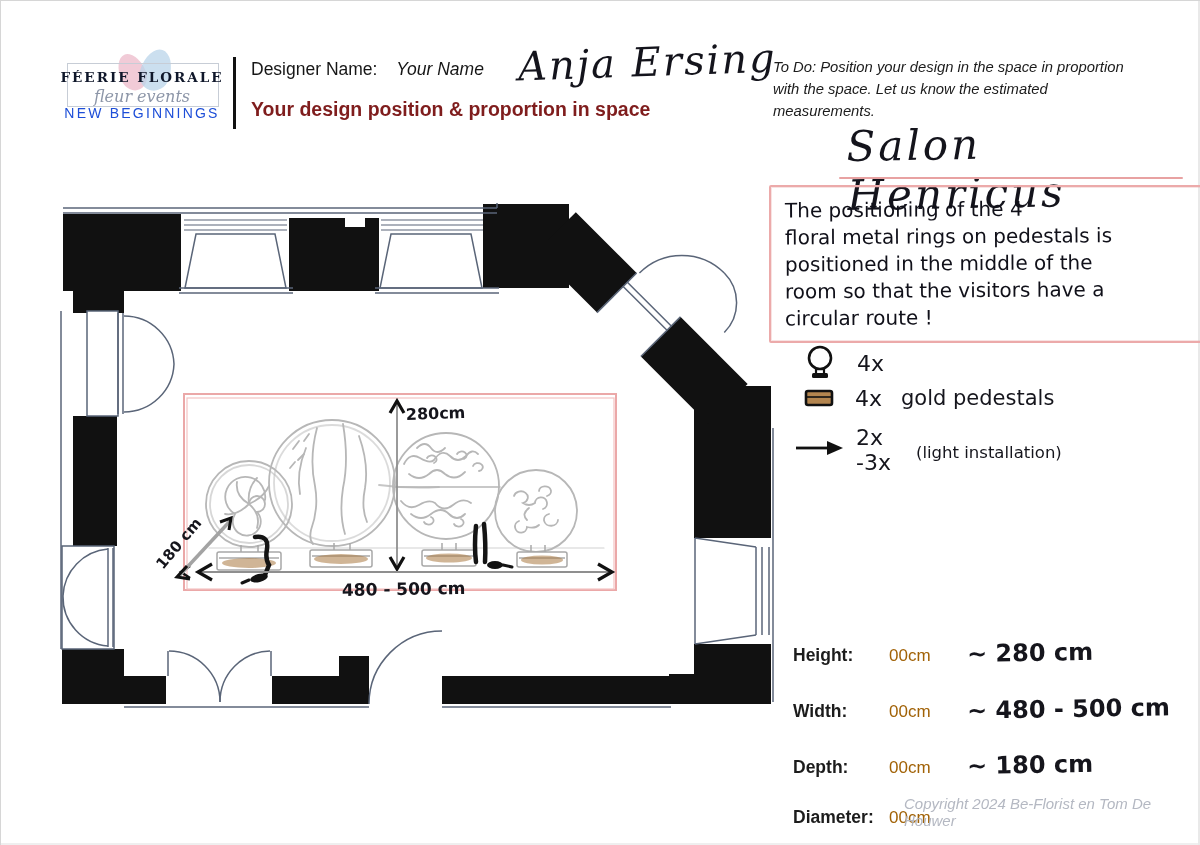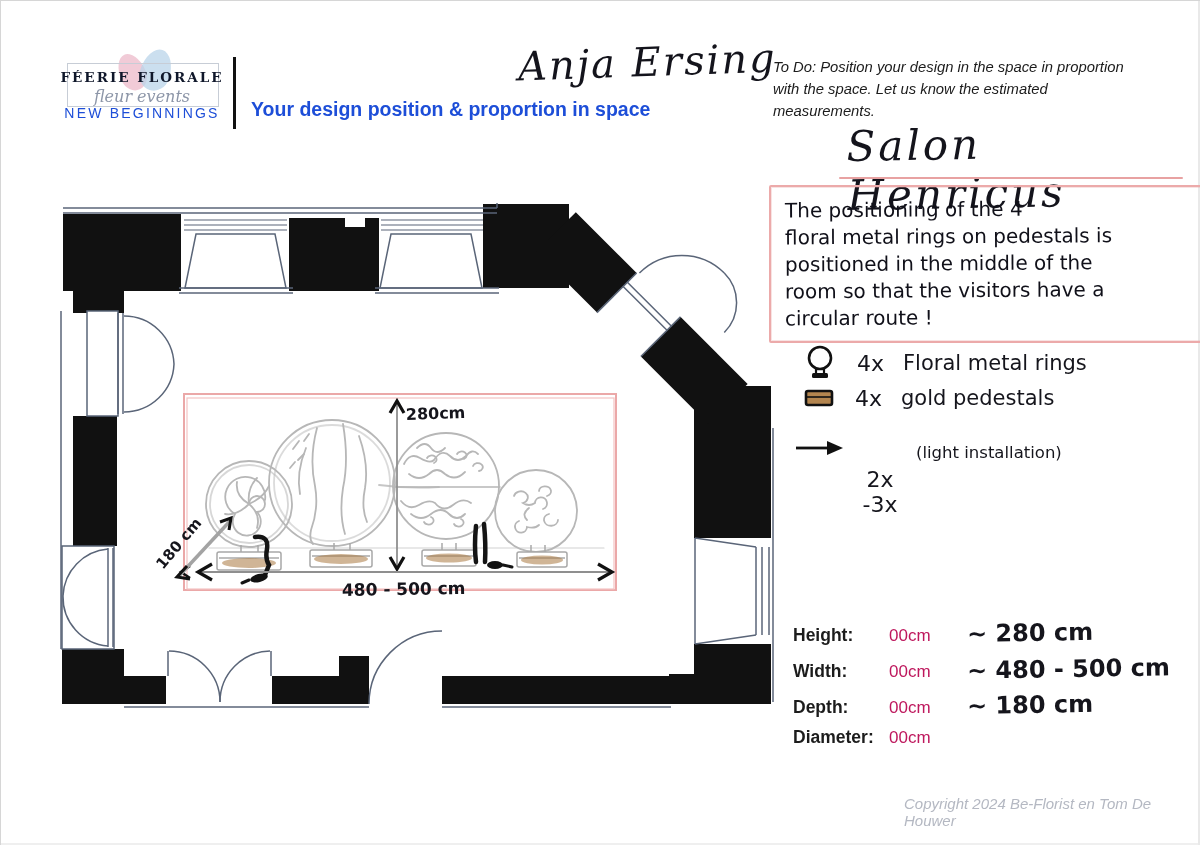--- a/index.html
+++ b/index.html
@@ -14,58 +14,62 @@
   .logo-script{position:absolute;left:58px;top:86px;width:166px;text-align:center;
       font-family:"DejaVu Serif",serif;font-style:italic;font-size:16px;color:#8d96a8;}
   .logo-sub{position:absolute;left:54px;top:104px;width:174px;text-align:center;
       font-size:14px;letter-spacing:2.2px;color:#1d4ed8;}
   .wing{position:absolute;border-radius:50% 50% 50% 50%/60% 60% 40% 40%;opacity:.75;}
   .divider{position:absolute;left:232px;top:56px;width:3px;height:72px;background:#111;}
   .designer-row{position:absolute;left:250px;top:58px;font-size:17.5px;color:#161616;}
   .designer-row .ph{font-style:italic;margin-left:14px;}
   .script{font-family:"DejaVu Serif",serif;font-style:italic;color:#14141c;}
   .hand{font-family:"DejaVu Sans",sans-serif;color:#15151c;}
-  .heading{position:absolute;left:250px;top:97px;font-size:19.5px;font-weight:bold;color:#1d4ed8;}
+  .heading{position:absolute;left:250px;top:97px;font-size:19.5px;font-weight:bold;color:#7f1d1d;}
   .todo{position:absolute;left:772px;top:55px;width:372px;font-size:14.8px;font-style:italic;
         line-height:1.5;color:#1b1b1b;}
   .salon-title{position:absolute;left:846px;top:118px;font-size:42px;letter-spacing:3px;transform:rotate(-1deg);}
   .salon-underline{position:absolute;left:838px;top:176px;width:344px;height:2px;background:#e8a2a2;border-radius:2px;}
   .note-box{position:absolute;left:768px;top:184px;width:410px;border:2px solid #ecaaaa;border-radius:2px;
         box-shadow:inset 0 0 0 1px rgba(232,162,162,.30);padding:9px 12px 10px 14px;}
   .note-line{font-size:20px;line-height:27px;transform:rotate(-.4deg);color:#101019;}
   
   .legend-row{position:absolute;display:flex;align-items:center;}
   .legend-qty{font-size:22px;width:46px;}
   .legend-label{font-size:21px;white-space:nowrap;}
   .legend-sub{font-size:16.5px;}
   
   .meas{position:absolute;left:792px;top:618px;}
-  .meas-row{display:flex;align-items:baseline;height:36px;}
+  .meas-row{display:flex;align-items:baseline;height:36px;margin-top:20px;}
   .meas-label{font-weight:bold;font-size:17.5px;width:96px;}
-  .meas-value{font-size:17px;width:78px;color:#be185d;}
+  .meas-value{font-size:17px;width:78px;color:#a16207;}
   .meas-est{font-size:24px;font-weight:bold;transform:rotate(-1deg);white-space:nowrap;}
   .copyright{position:absolute;left:903px;top:794px;font-size:15px;font-style:italic;color:#b4b8c2;}
   svg text{font-family:"DejaVu Sans",sans-serif;}
 </style>
 </head>
 <body>
 
 <div class="page">
 
   <div>
     <span class="wing" style="left:118px;top:52px;width:26px;height:38px;background:#ecb9c9;transform:rotate(-24deg);"></span>
     <span class="wing" style="left:140px;top:48px;width:30px;height:42px;background:#b9d4ea;transform:rotate(18deg);"></span>
     <div class="logo-frame"></div>
     <div class="logo-title">FÉERIE FLORALE</div>
     <div class="logo-script">fleur events</div>
     <div class="logo-sub">NEW BEGINNINGS</div>
   </div>
 
   <div class="divider"></div>
 
+  <div class="designer-row">
+    <span>Designer Name:</span>
+    <span class="ph">Your Name</span>
+  </div>
   <div class="abs script" style="left:517px;top:38px;font-size:40px;letter-spacing:2px;transform:rotate(-2deg);">Anja Ersing</div>
 
   <div class="heading">Your design position &amp; proportion in space</div>
 
   <div class="todo">To Do: Position your design in the space in proportion with the space. Let us know the estimated measurements.</div>
 
   <div class="salon-title script">Salon Henricus</div>
   <div class="salon-underline"></div>
 
   <div class="note-box">
@@ -77,38 +81,37 @@
   </div>
 
   <div class="legend-row" style="left:802px;top:343px;">
     <svg width="36" height="38" style="margin-right:18px">
       <circle cx="17" cy="14" r="11" fill="none" stroke="#111" stroke-width="2.6"></circle>
       <line x1="13" y1="25" x2="13" y2="30" stroke="#111" stroke-width="2.2"></line>
       <line x1="21" y1="25" x2="21" y2="30" stroke="#111" stroke-width="2.2"></line>
       <rect x="9" y="29" width="16" height="5" rx="1.5" fill="#111"></rect>
     </svg>
     <span class="legend-qty hand">4x</span>
-    <span class="legend-label hand">Floral metal rings</span>
   </div>
 
   <div class="legend-row" style="left:800px;top:384px;">
     <svg width="38" height="26" style="margin-right:16px">
       <rect x="5" y="6" width="26" height="14" rx="2" fill="#b3854f" stroke="#111" stroke-width="2.6"></rect>
       <line x1="5" y1="12" x2="31" y2="12" stroke="#111" stroke-width="1.6"></line>
     </svg>
     <span class="legend-qty hand">4x</span>
     <span class="legend-label hand">gold pedestals</span>
   </div>
 
   <div class="legend-row" style="left:793px;top:424px;align-items:flex-start;">
     <svg width="54" height="22" style="margin:12px 8px 0 0">
       <line x1="2" y1="11" x2="33" y2="11" stroke="#111" stroke-width="2.8"></line>
       <polygon points="33,4 49,11 33,18" fill="#111"></polygon>
     </svg>
-    <span style="display:inline-block;width:48px;text-align:center;margin-right:12px;margin-top:42px;">
+    <span style="display:inline-block;width:48px;text-align:left;margin-right:12px;">
       <span class="legend-qty hand" style="width:auto">2x</span><br>
       <span class="legend-qty hand" style="width:auto">-3x</span>
     </span>
     <span>
       <br>
       <span class="legend-sub hand" style="">(light installation)</span>
     </span>
   </div>
 
   <svg class="abs" style="left:58px;top:195px;" width="727" height="548" viewBox="0 0 727 548">

